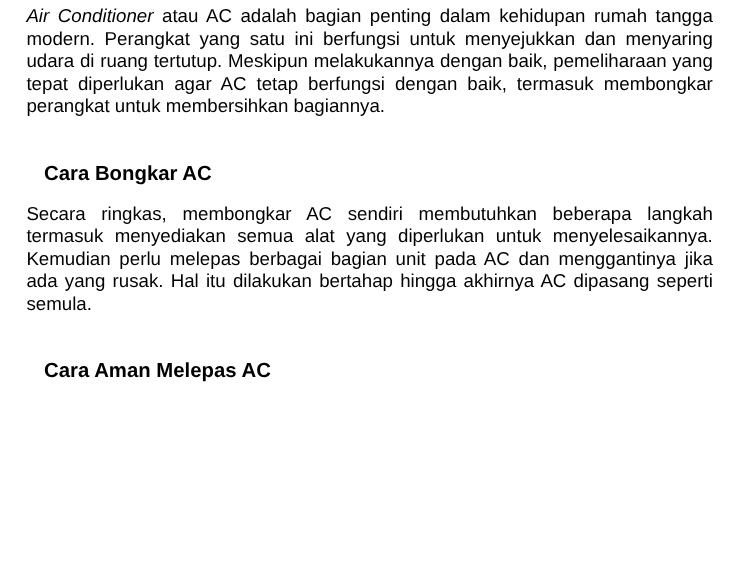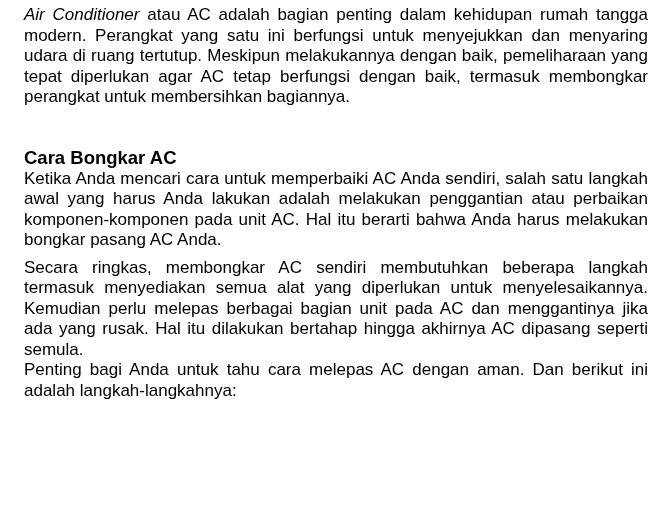--- a/index.html
+++ b/index.html
@@ -22,38 +22,37 @@
       width: 624px;
     }
     p {
       margin: 0;
       font-size: 17px;
       line-height: 20.5px;
       text-align: justify;
     }
     .p-gap { margin-top: 7px; }
     h2 {
-      margin: 0;
+      margin: 16px;
       font-size: 18.5px;
       line-height: 22px;
       font-weight: bold;
     }
     .h-gap { margin-top: 39px; }
     em { font-style: italic; }
   </style>
 </head>
 <body>
 
 <div class="doc">
 
   <p><em>Air Conditioner</em><span> atau AC adalah bagian penting dalam kehidupan rumah tangga modern. Perangkat yang satu ini berfungsi untuk menyejukkan dan menyaring udara di ruang tertutup. Meskipun melakukannya dengan baik, pemeliharaan yang tepat diperlukan agar AC tetap berfungsi dengan baik, termasuk membongkar perangkat untuk membersihkan bagiannya.</span></p>
 
 
   <h2 class="h-gap">Cara Bongkar AC</h2>
 
-  <p>Ketika Anda mencari cara untuk memperbaiki AC Anda sendiri, salah satu langkah awal yang harus Anda lakukan adalah melakukan penggantian atau perbaikan komponen-komponen pada unit AC. Hal itu berarti bahwa Anda harus melakukan bongkar pasang AC Anda.</p>
 
   <p class="p-gap">Secara ringkas, membongkar AC sendiri membutuhkan beberapa langkah termasuk menyediakan semua alat yang diperlukan untuk menyelesaikannya. Kemudian perlu melepas berbagai bagian unit pada AC dan menggantinya jika ada yang rusak. Hal itu dilakukan bertahap hingga akhirnya AC dipasang seperti semula.</p>
 
+  <h2 class="h-gap">Cara Aman Melepas AC</h2>
 
-  <p>Penting bagi Anda untuk tahu cara melepas AC dengan aman. Dan berikut ini adalah langkah-langkahnya:</p>
 
 </div>
 
 </body></html>

